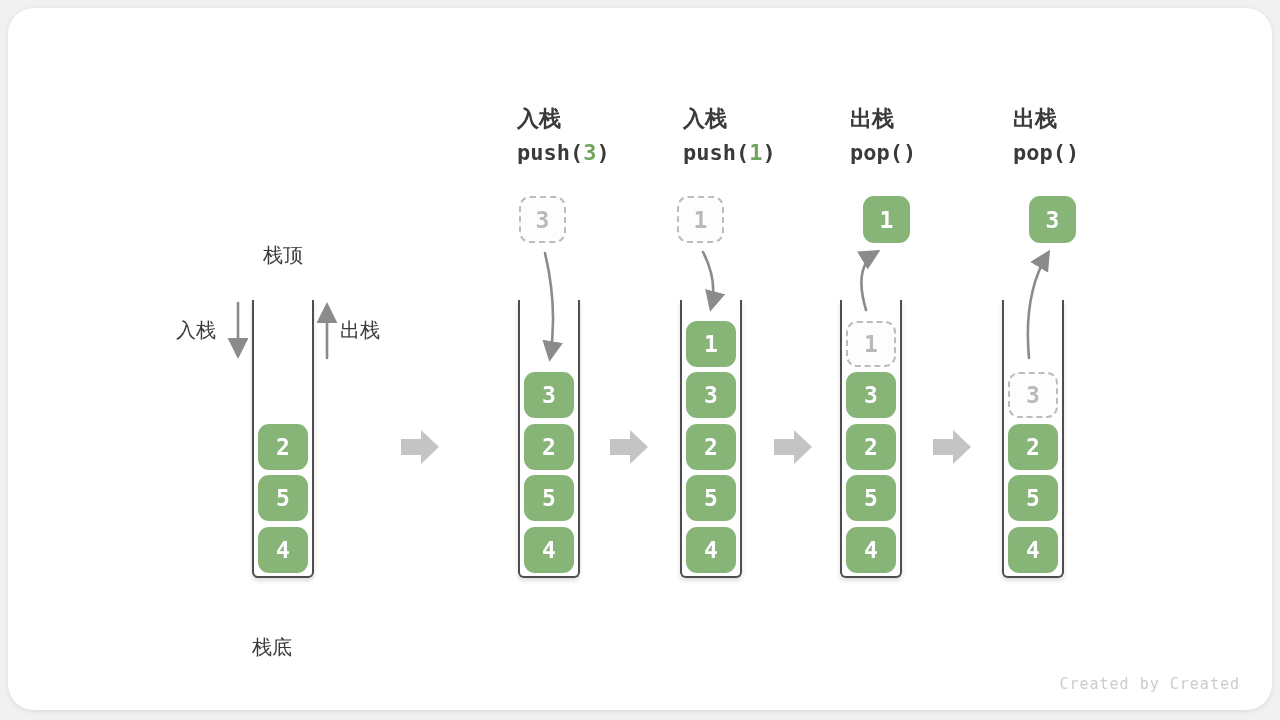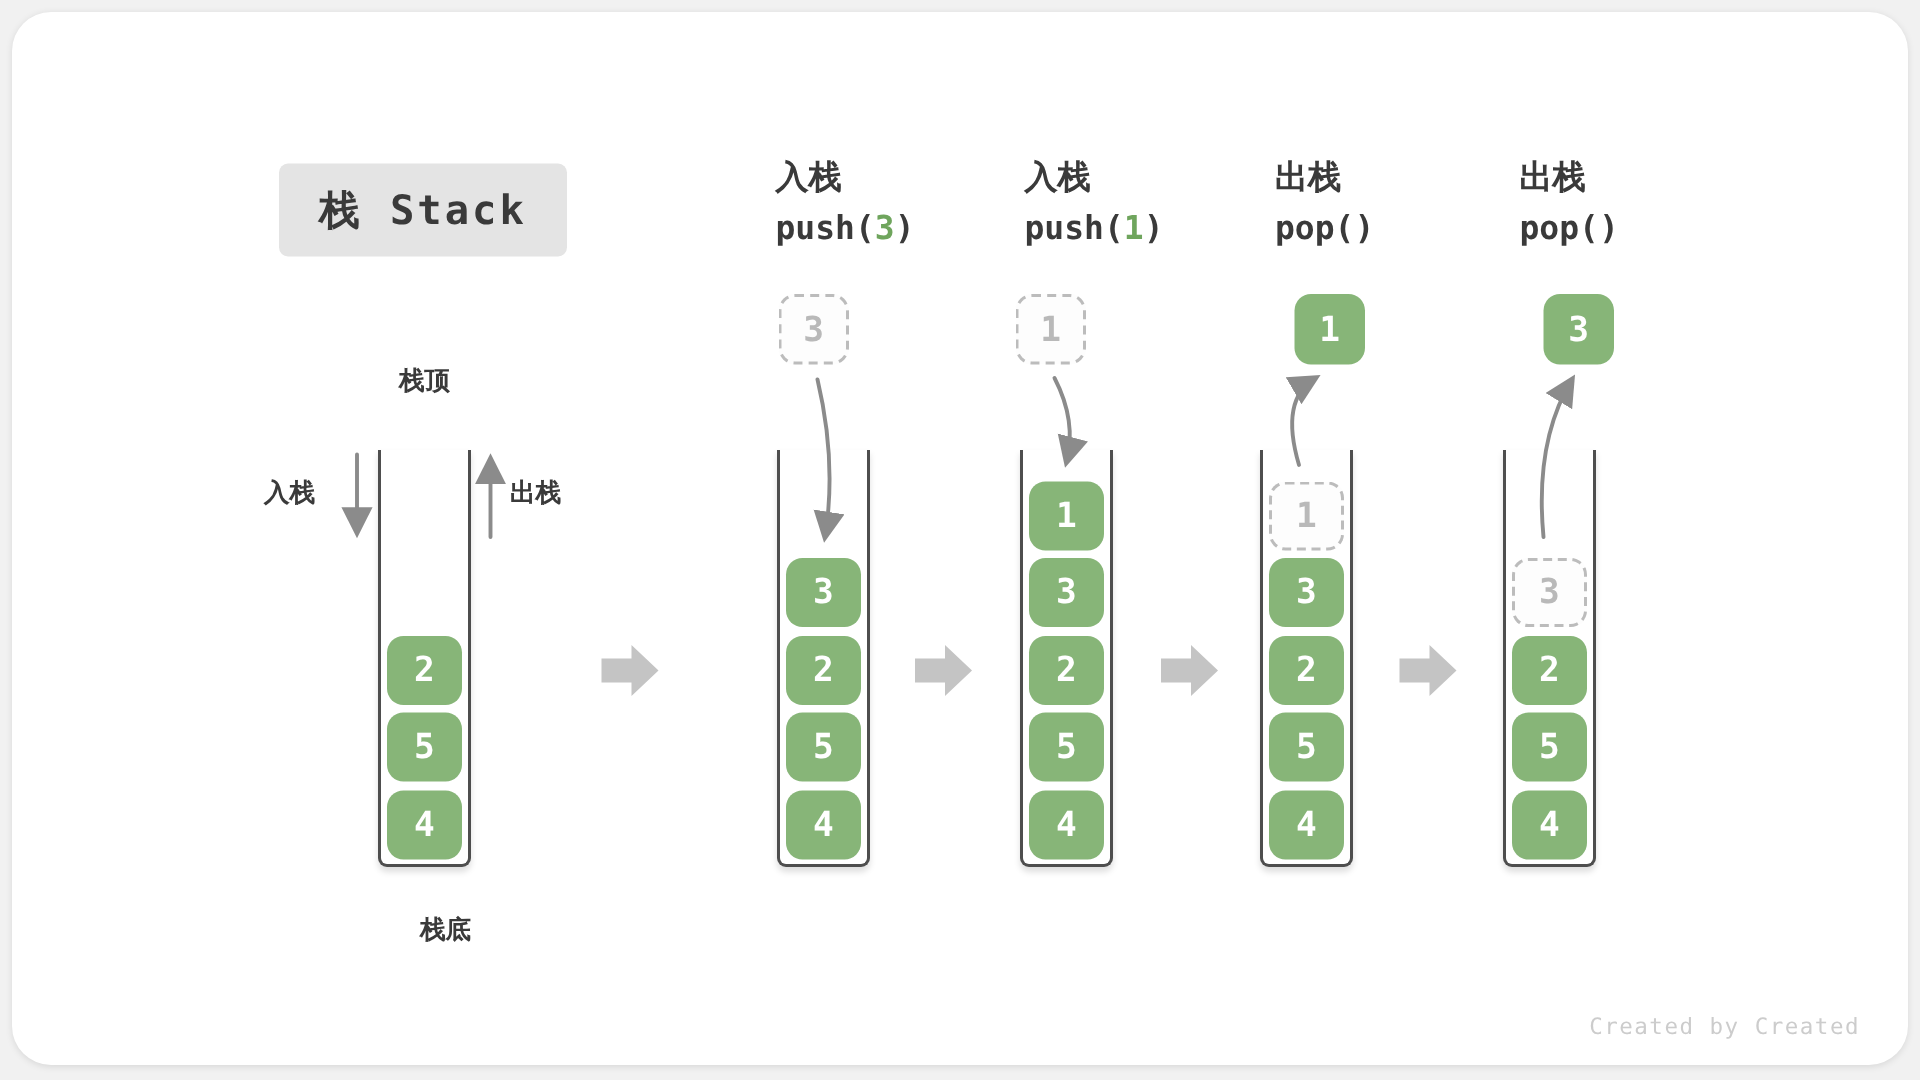--- a/index.html
+++ b/index.html
@@ -4,23 +4,23 @@
 <style>
   html,body{margin:0;padding:0;width:1280px;height:720px;overflow:hidden;
     background:#f1f1f1;font-family:"DejaVu Sans","Liberation Sans",sans-serif;}
   #canvas{position:relative;width:1280px;height:720px;}
   .card{position:absolute;left:8px;top:8px;width:1264px;height:702px;background:#ffffff;
     border-radius:26px;box-shadow:0 1px 5px rgba(0,0,0,0.10);}
   .title-box{position:absolute;left:186px;top:109px;width:192px;height:62px;
     background:var(--title-bg);border-radius:6px;display:flex;align-items:center;justify-content:center;
     font-family:"DejaVu Sans Mono","Liberation Mono",monospace;font-size:27px;font-weight:bold;
     color:var(--text-dark);letter-spacing:2px;}
-  .cn-label{position:absolute;font-weight:bold;font-size:17px;color:var(--text-dark);}
+  .cn-label{position:absolute;font-weight:normal;font-size:20px;color:var(--text-dark);}
   #stack-top-label{left:252px;top:242px;width:62px;text-align:center;}
-  #stack-bottom-label{left:252px;top:608px;width:62px;text-align:right;}
+  #stack-bottom-label{left:252px;top:634px;width:62px;text-align:left;}
   #push-side-label{left:176px;top:317px;}
   #pop-side-label{left:340px;top:317px;}
   .col-header{position:absolute;top:104px;color:var(--text-dark);}
   .col-header .op{font-size:22px;font-weight:bold;line-height:30px;}
   .col-header .code{font-family:"DejaVu Sans Mono","Liberation Mono",monospace;
     font-size:22px;font-weight:bold;line-height:38px;}
   .col-header .code .arg{color:var(--arg-green);}
   .stack-container{position:absolute;top:300px;width:62px;height:278px;background:#ffffff;
     border-left:2px solid #4e4e4e;border-right:2px solid #4e4e4e;border-bottom:2px solid #4e4e4e;
     border-radius:0 0 6px 6px;box-sizing:border-box;box-shadow:0 3px 4px rgba(0,0,0,0.13);}
@@ -35,21 +35,20 @@
   #arrowhead path{fill:var(--arrow-gray);}
   .watermark{position:absolute;right:40px;top:675px;font-family:"DejaVu Sans Mono","Liberation Mono",monospace;
     font-size:15px;letter-spacing:1px;color:var(--watermark-gray);}
 </style>
 </head>
 <body>
 
 <div id="canvas">
   <div class="card"></div>
 
-  <div class="title-box">栈 Stack</div>
 
   <div class="cn-label" id="stack-top-label">栈顶</div>
   <div class="cn-label" id="stack-bottom-label">栈底</div>
   <div class="cn-label" id="push-side-label">入栈</div>
   <div class="cn-label" id="pop-side-label">出栈</div>
 
   <div id="diagram-mount">
       <div class="stack-container" style="left: 252px;"></div>
       <div class="stack-item" style="left: 258px; top: 423.8px;">2</div>
       <div class="stack-item" style="left: 258px; top: 475.4px;">5</div>

